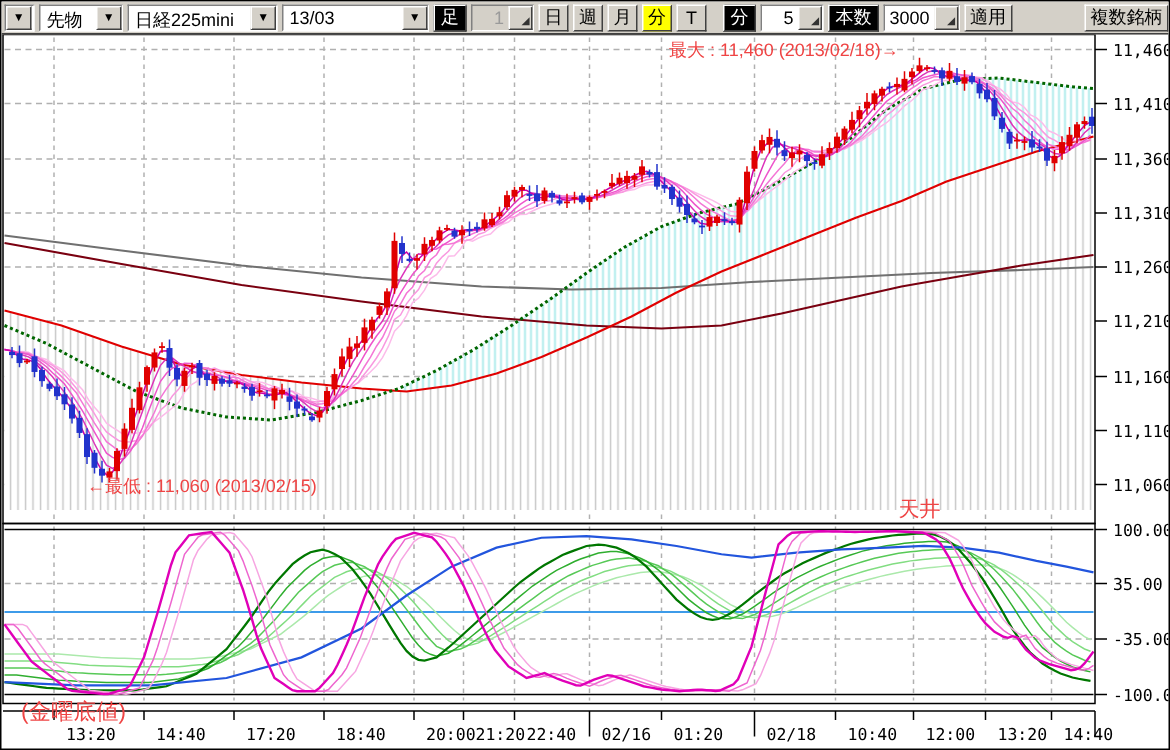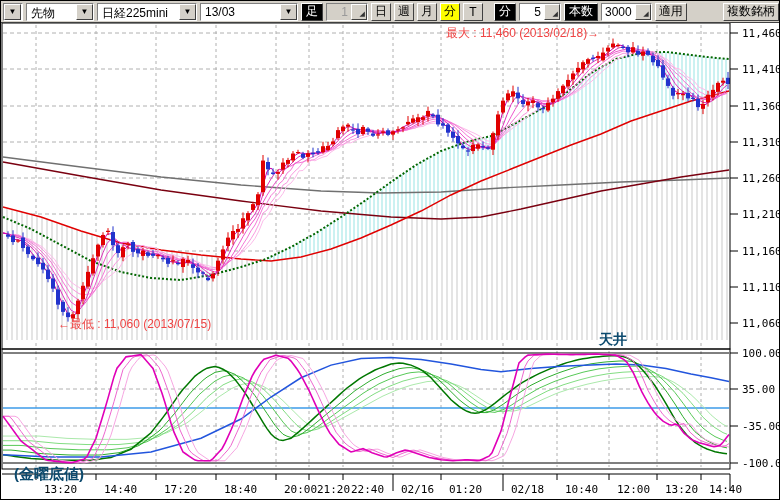--- a/index.html
+++ b/index.html
@@ -27,32 +27,32 @@
     align-items:flex-end;justify-content:flex-end;color:#333;padding:0 1px 1px 0;}
   .tbtn{height:18px;min-width:20px;background:#d4d0c8;border:1px solid;
     border-color:#fff #404040 #404040 #fff;display:flex;align-items:center;
     justify-content:center;padding:0 3px;box-sizing:border-box;}
   .tbtn.active{background:#ffff00;}
   .pushR{margin-left:auto;text-align:center;}
   
   #chart{position:absolute;left:0;top:22px;}
   .anno{position:absolute;font-size:12px;color:#ef4444;white-space:nowrap;
     font-family:"Liberation Sans",sans-serif;}
-  .anno.red{color:#0c4a6e;font-weight:bold;font-size:14px;}
+  .anno.red{color:#ef4444;font-weight:normal;font-size:14px;}
 </style>
 </head>
 <body>
 
 <div class="screen">
 
   <div class="toolbar">
     <div class="combo" style="width:20px">
       <div class="arrow">▼</div>
     </div>
-    <div class="combo" style="width:68px">
+    <div class="combo" style="width:56px">
       <div class="val" style="flex:1">先物</div>
       <div class="arrow">▼</div>
     </div>
     <div class="combo" style="width:100px">
       <div class="val" style="flex:1">日経225mini</div>
       <div class="arrow">▼</div>
     </div>
     <div class="combo" style="width:98px">
       <div class="val" style="flex:1">13/03</div>
       <div class="arrow">▼</div>
@@ -501,17 +501,17 @@
       <line x1="608" y1="451" x2="608" y2="457" stroke="#000" stroke-width="1"></line>
       <text x="616" y="470" text-anchor="start" font-family="&quot;DejaVu Sans Mono&quot;,monospace" font-size="11px" fill="#000">12:00</text>
       <line x1="656" y1="451" x2="656" y2="457" stroke="#000" stroke-width="1"></line>
       <text x="664" y="470" text-anchor="start" font-family="&quot;DejaVu Sans Mono&quot;,monospace" font-size="11px" fill="#000">13:20</text>
       <line x1="700" y1="451" x2="700" y2="457" stroke="#000" stroke-width="1"></line>
       <text x="708" y="470" text-anchor="start" font-family="&quot;DejaVu Sans Mono&quot;,monospace" font-size="11px" fill="#000">14:40</text>
       <line x1="729" y1="451" x2="729" y2="468" stroke="#000" stroke-width="1"></line>
     </svg>
 
   <div class="anno" style="left:445px;top:24px;">最大 : 11,460 (2013/02/18)→</div>
-  <div class="anno" style="left:57px;top:315px;">←最低 : 11,060 (2013/07/15)</div>
+  <div class="anno" style="left:57px;top:315px;">←最低 : 11,060 (2013/02/15)</div>
   <div class="anno red" style="left:598px;top:330px;">天井</div>
   <div class="anno red" style="left:13px;top:464px;font-size:15px;">(金曜底値)</div>
 
 </div>
 
 </body></html>

